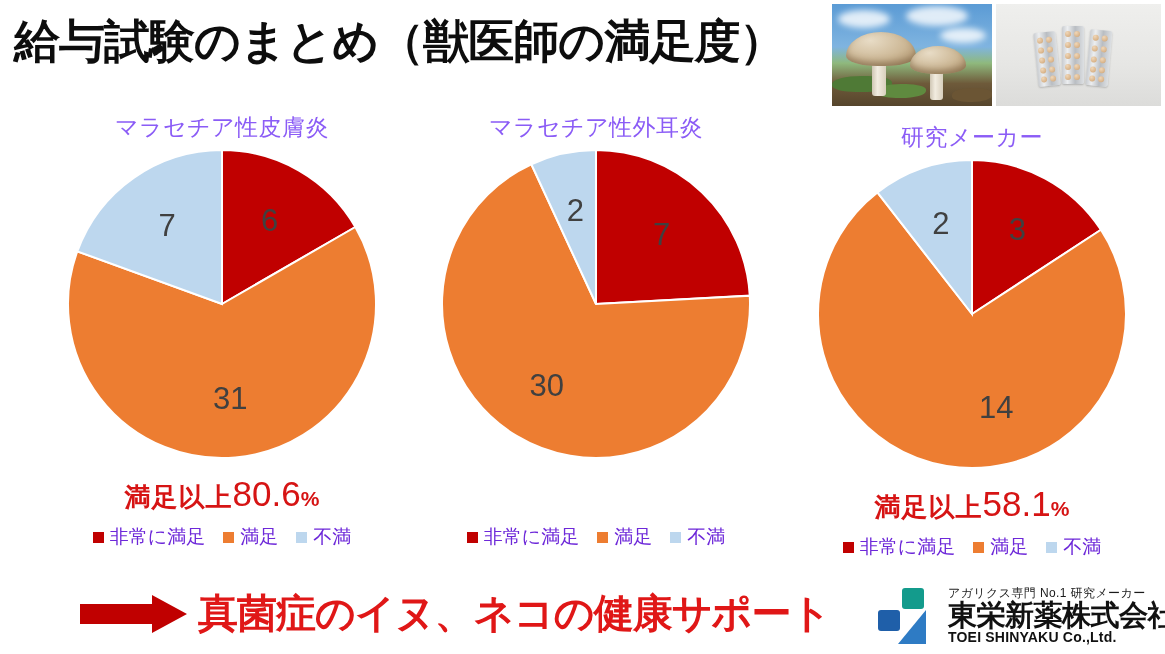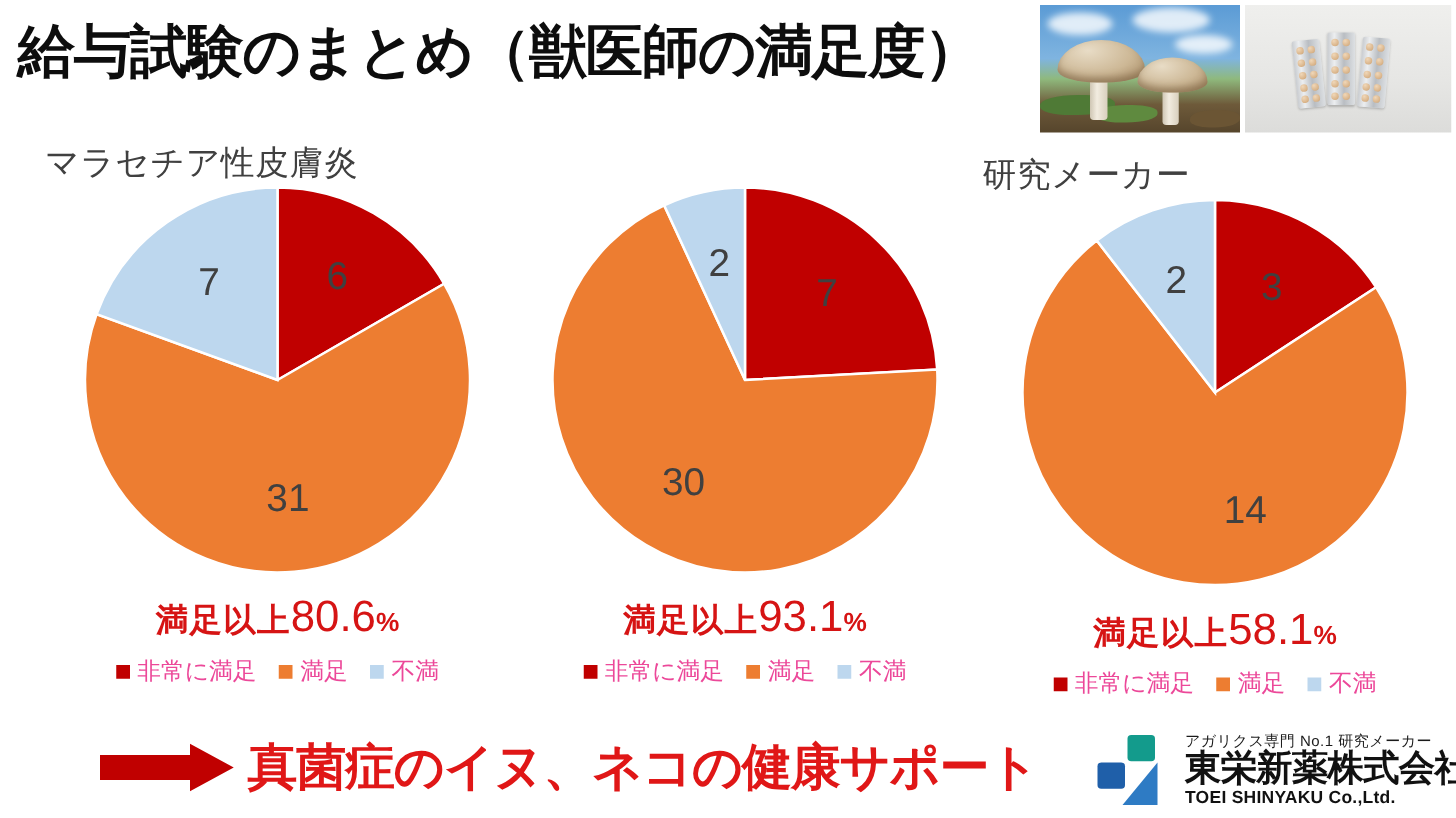--- a/index.html
+++ b/index.html
@@ -95,23 +95,23 @@
   }
   #panel-0 { left: 36px; }
   #panel-1 { left: 410px; }
   #panel-2 { left: 786px; top: 122px; }
 
   .chart-title {
     position: absolute;
     top: 0;
     left: 0;
     width: 100%;
-    text-align: left;
-    font-size: 27px;
-    color: #404040;
+    text-align: center;
+    font-size: 23px;
+    color: #8b5cf6;
     letter-spacing: 0.5px;
   }
 
   .pie-wrap {
     position: absolute;
     top: 36px;
     left: 50%;
     transform: translateX(-50%);
     width: 312px;
     height: 312px;
@@ -166,21 +166,21 @@
     gap: 6px;
     white-space: nowrap;
   }
   .legend-swatch {
     width: 11px;
     height: 11px;
     flex: 0 0 auto;
   }
   .legend-text {
     font-size: 19px;
-    color: #ec4899;
+    color: #6d28d9;
   }
 
   
   .banner {
     position: absolute;
     left: 80px;
     top: 586px;
     display: flex;
     align-items: center;
     gap: 10px;
@@ -316,36 +316,34 @@
         <span class="legend-text">満足</span>
       </div>
       <div class="legend-item">
         <span class="legend-swatch" style="background: rgb(189, 215, 238);"></span>
         <span class="legend-text">不満</span>
       </div>
     </div>
 </div>
 
 <div class="chart-panel" id="panel-1">
+  <div class="chart-title">マラセチア性外耳炎</div>
   <div class="pie-wrap">
     <svg class="pie-svg" viewBox="0 0 312 312">
       <g>
           <path d="M 156 156 L 156 2 A 154 154 0 0 1 309.77414573307306 147.6626080778457 Z" fill="#C00000" stroke="#ffffff" stroke-width="2"></path>
           <path d="M 156 156 L 309.77414573307306 147.6626080778457 A 154 154 0 1 1 91.33707835971933 16.23338537067258 Z" fill="#ED7D31" stroke="#ffffff" stroke-width="2"></path>
           <path d="M 156 156 L 91.33707835971933 16.23338537067258 A 154 154 0 0 1 156.0000000000001 2 Z" fill="#BDD7EE" stroke="#ffffff" stroke-width="2"></path>
         </g>
     </svg>
     <div class="pie-labels">
         <div class="pie-label" style="left: 221.662px; top: 86.682px;">7</div>
         <div class="pie-label" style="left: 106.775px; top: 237.813px;">30</div>
         <div class="pie-label" style="left: 135.475px; top: 62.7523px;">2</div>
       </div>
-  </div>
-  <div class="pct-line">
-    <span class="pct-pre">満足以上</span><span class="pct-num">93.1</span><span class="pct-sym">%</span>
   </div>
   <div class="legend">
       <div class="legend-item">
         <span class="legend-swatch" style="background: rgb(192, 0, 0);"></span>
         <span class="legend-text">非常に満足</span>
       </div>
       <div class="legend-item">
         <span class="legend-swatch" style="background: rgb(237, 125, 49);"></span>
         <span class="legend-text">満足</span>
       </div>

